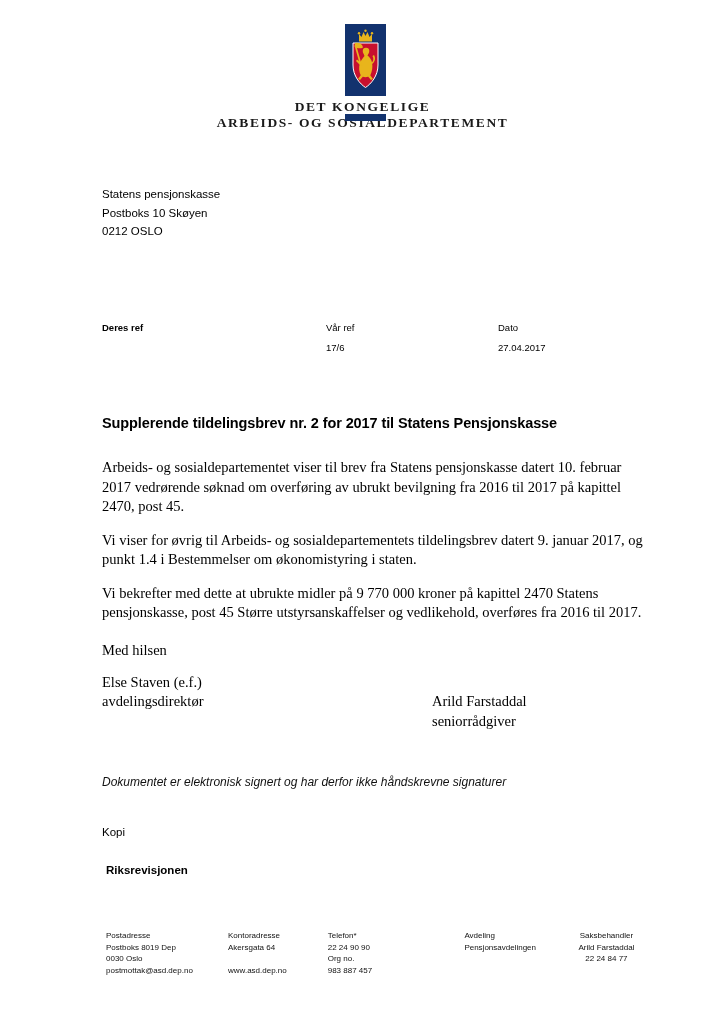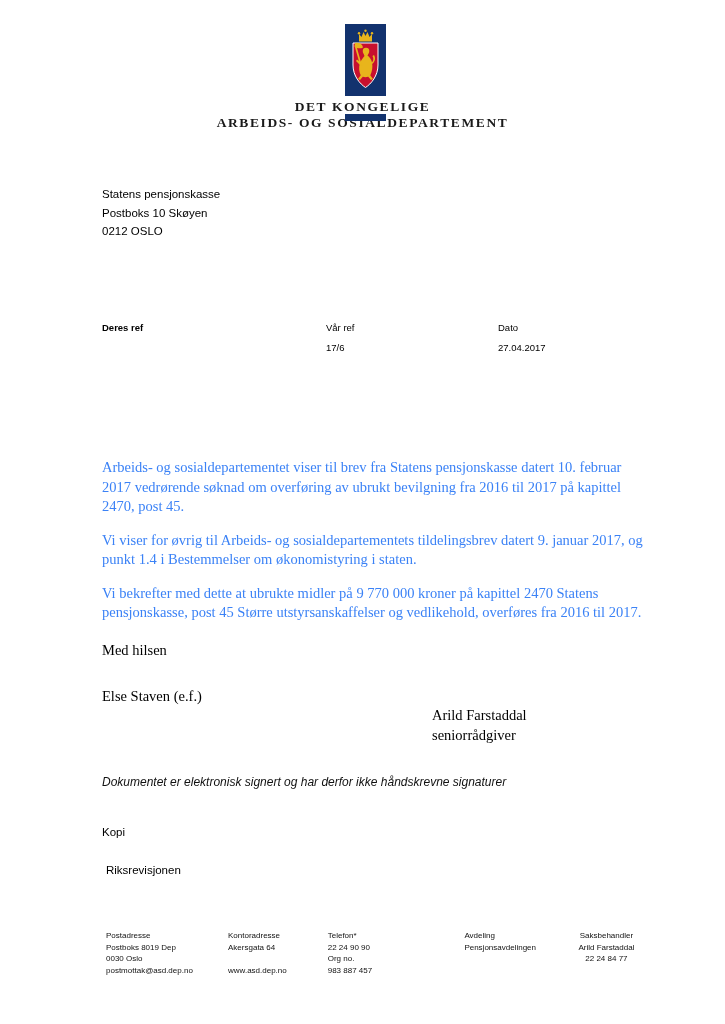--- a/index.html
+++ b/index.html
@@ -117,37 +117,37 @@
 
   
   .body-copy {
     position: absolute;
     left: 102px;
     top: 458px;
     width: 548px;
     font-family: "Liberation Serif", serif;
     font-size: 14.5px;
     line-height: 19.5px;
-    color: #3b82f6;
+    color: #000000;
   }
   .body-copy p {
     margin: 0 0 14px 0;
   }
 
   
   .closing {
     position: absolute;
     left: 102px;
     top: 641px;
     width: 548px;
     font-family: "Liberation Serif", serif;
     font-size: 14.5px;
     line-height: 19.5px;
   }
-  .closing .greet { margin-bottom: 26px; }
+  .closing .greet { margin-bottom: 12px; }
   .sig-grid {
     display: flex;
   }
   .sig-left { width: 330px; }
   .sig-right { width: 218px; }
 
   
   .esign-note {
     position: absolute;
     left: 102px;
@@ -163,20 +163,21 @@
     left: 102px;
     top: 826px;
     font-size: 11.5px;
   }
   .kopi-list {
     position: absolute;
     left: 106px;
     top: 862px;
     font-size: 11.5px;
     line-height: 17px;
+    font-weight: bold;
   }
 
   
   .footer {
     position: absolute;
     left: 106px;
     top: 930px;
     width: 540px;
     display: flex;
     font-size: 8px;
@@ -246,32 +247,34 @@
       <div class="ref-c2">Vår ref</div>
       <div class="ref-c3">Dato</div>
     </div>
     <div class="cols">
       <div class="ref-c1"></div>
       <div class="ref-c2">17/6</div>
       <div class="ref-c3">27.04.2017</div>
     </div>
   </div>
 
+  <div class="doc-title">Supplerende tildelingsbrev nr. 2 for 2017 til Statens Pensjonskasse</div>
 
   <div class="body-copy">
     <p>Arbeids- og sosialdepartementet viser til brev fra Statens pensjonskasse datert 10. februar 2017 vedrørende søknad om overføring av ubrukt bevilgning fra 2016 til 2017 på kapittel 2470, post 45.</p>
     <p>Vi viser for øvrig til Arbeids- og sosialdepartementets tildelingsbrev datert 9. januar 2017, og punkt 1.4 i Bestemmelser om økonomistyring i staten.</p>
     <p>Vi bekrefter med dette at ubrukte midler på 9 770 000 kroner på kapittel 2470 Statens pensjonskasse, post 45 Større utstyrsanskaffelser og vedlikehold, overføres fra 2016 til 2017.</p>
   </div>
 
   <div class="closing">
     <div class="greet">Med hilsen</div>
     <div class="sig-grid">
       <div class="sig-left">
         <div>Else Staven (e.f.)</div>
+        <div>avdelingsdirektør</div>
       </div>
       <div class="sig-right">
         <div style="height:19.5px"></div>
         <div>Arild Farstaddal</div>
         <div>seniorrådgiver</div>
       </div>
     </div>
   </div>
 
   <div class="esign-note">Dokumentet er elektronisk signert og har derfor ikke håndskrevne signaturer</div>

